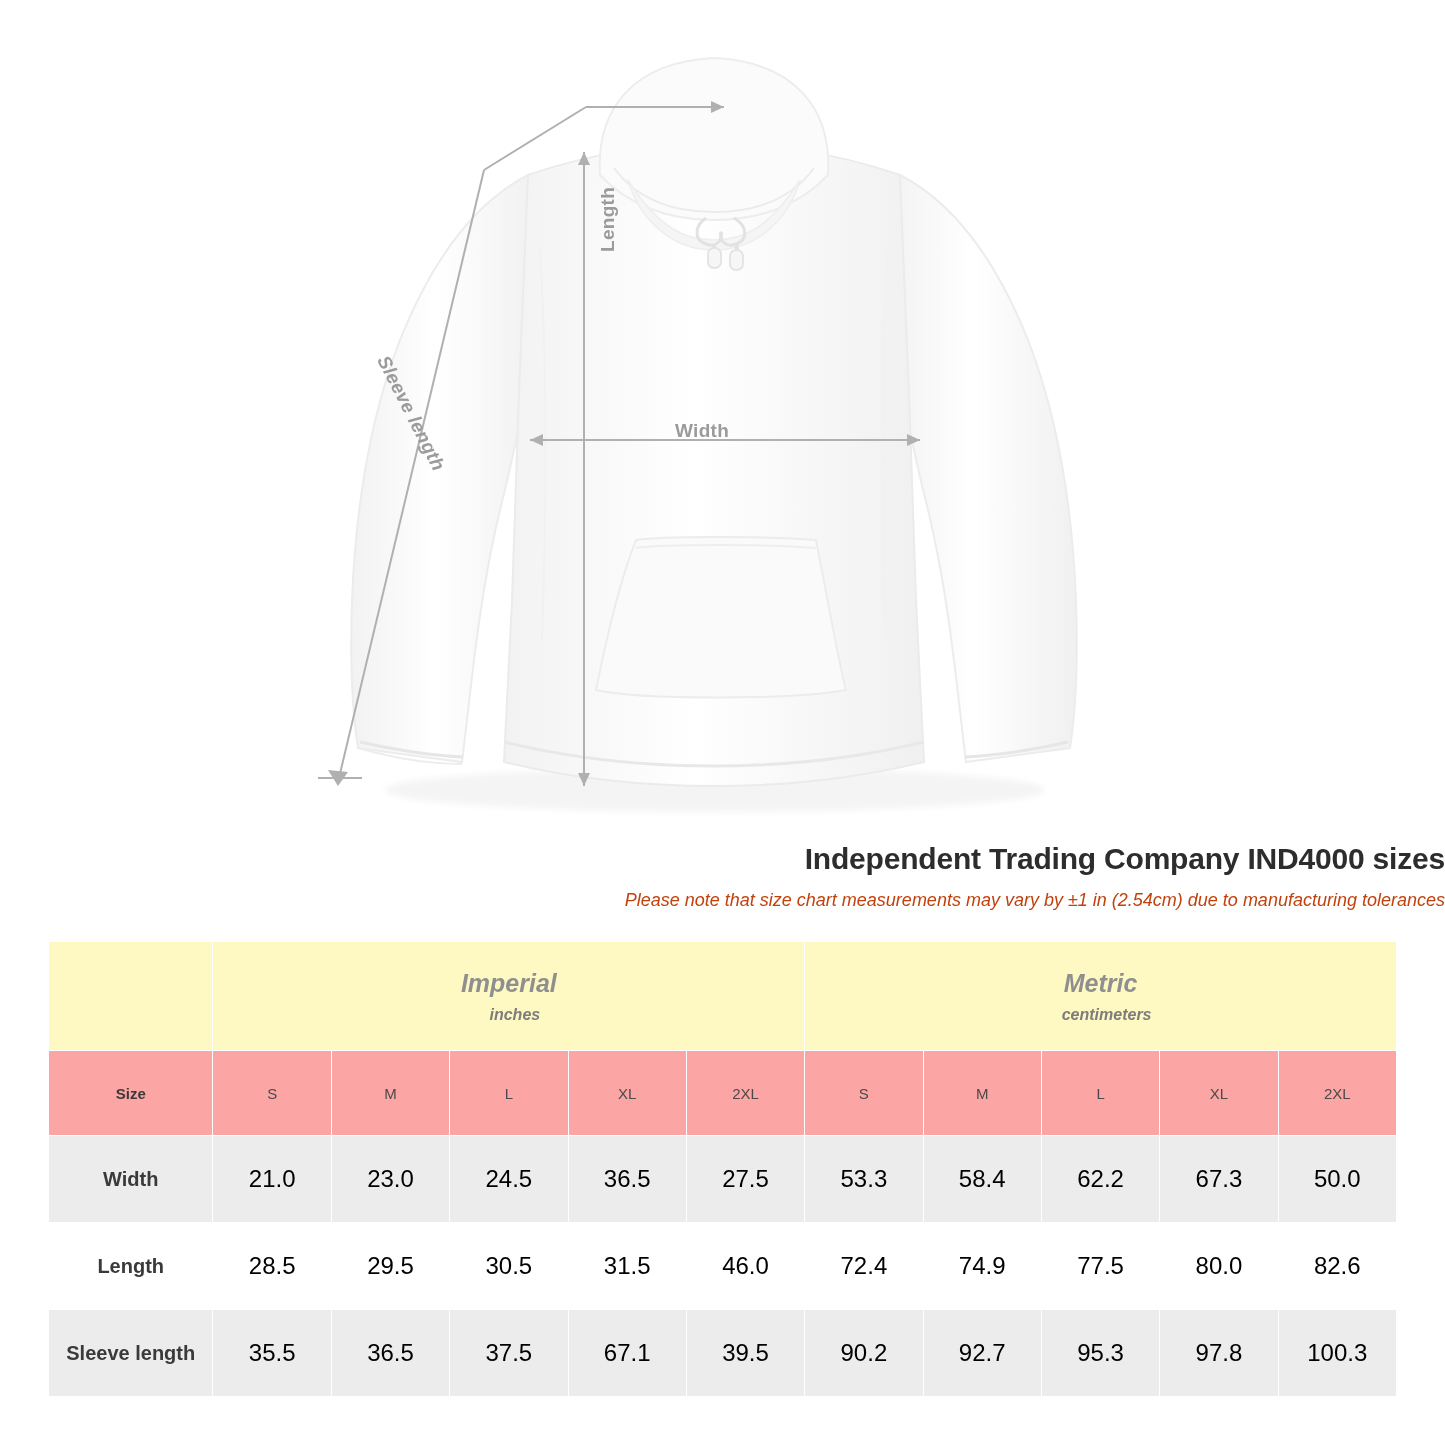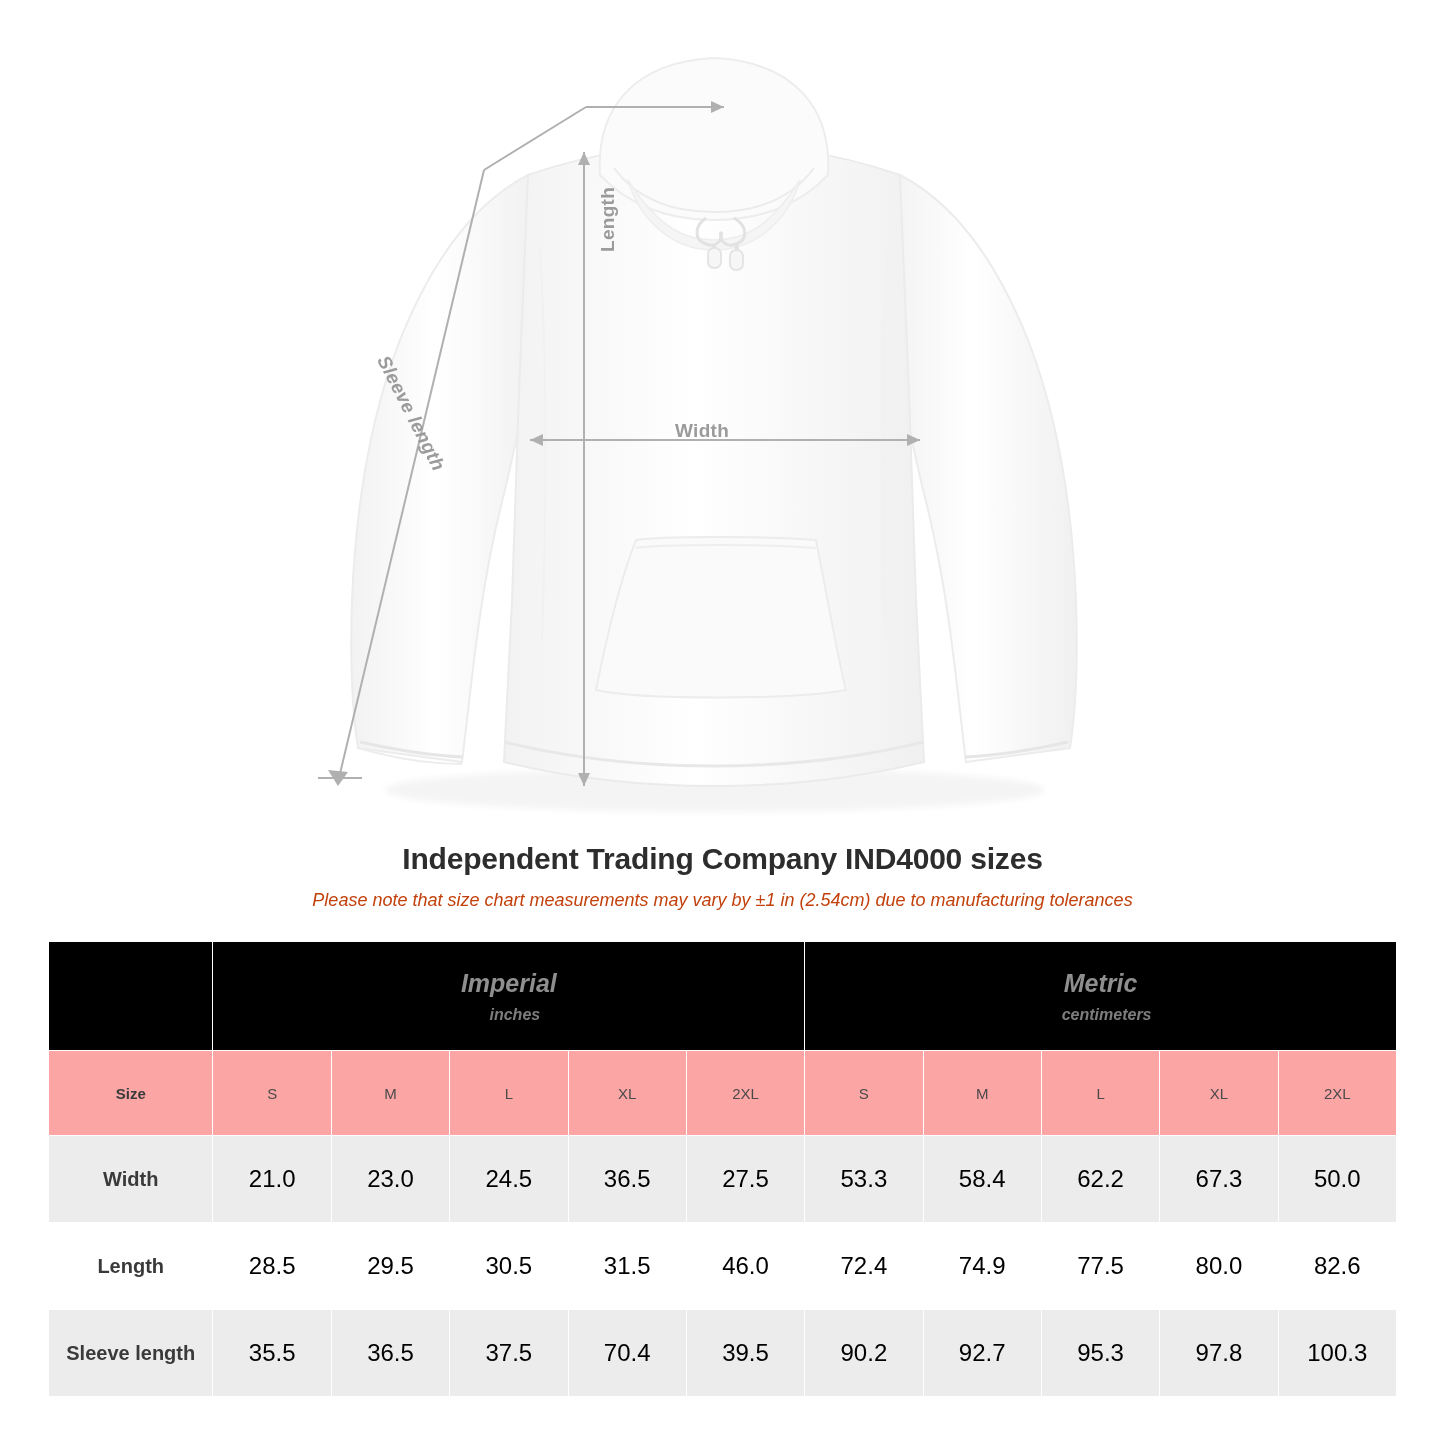--- a/index.html
+++ b/index.html
@@ -53,21 +53,21 @@
   .lbl-sleeve {
     left: 392px;
     top: 352px;
     transform: rotate(63deg);
     transform-origin: left top;
     font-style: italic;
   }
 
   
   .title-block {
-    text-align: center;
+    text-align: right;
     margin-top: 12px;
   }
   .chart-title {
     font-size: 30px;
     font-weight: bold;
     color: #2d2d2d;
     letter-spacing: -0.2px;
   }
   .chart-note {
     margin-top: 14px;
@@ -85,21 +85,21 @@
     width: 1349px;
     table-layout: fixed;
   }
   table.size-table th,
   table.size-table td {
     border: 1px solid #ffffff;
     text-align: center;
     vertical-align: middle;
   }
   .unit-head {
-    background: #000000;
+    background: #fef9c3;
     height: 108px;
     padding: 0;
   }
   .unit-title {
     font-size: 25px;
     font-style: italic;
     font-weight: bold;
     color: #8f8f8f;
   }
   .unit-sub {
@@ -285,21 +285,21 @@
           <td>74.9</td>
           <td>77.5</td>
           <td>80.0</td>
           <td>82.6</td>
         </tr>
         <tr class="r-odd">
           <td class="rowlabel">Sleeve length</td>
           <td>35.5</td>
           <td>36.5</td>
           <td>37.5</td>
-          <td>70.4</td>
+          <td>67.1</td>
           <td>39.5</td>
           <td>90.2</td>
           <td>92.7</td>
           <td>95.3</td>
           <td>97.8</td>
           <td>100.3</td>
         </tr>
       </tbody>
     </table>
   </div>

